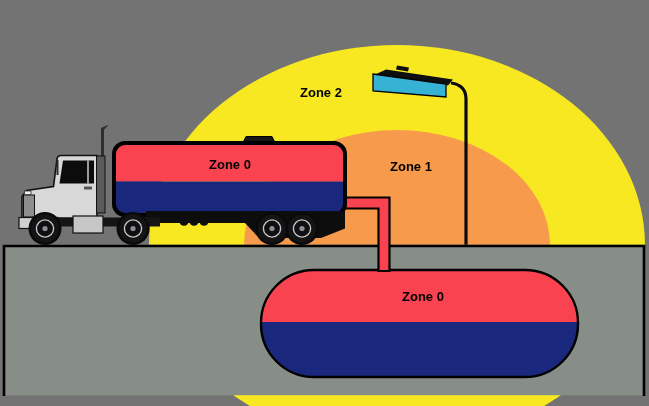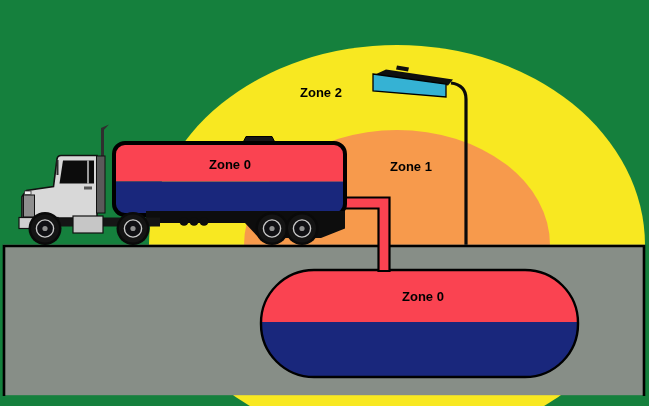--- a/index.html
+++ b/index.html
@@ -1,16 +1,16 @@
 <!DOCTYPE html>
 <html><head>
 <meta charset="utf-8">
 <style>
   html,body{margin:0;padding:0;background:#ffffff;}
-  .canvas{position:relative;width:649px;height:406px;background:#15803d;overflow:hidden;
+  .canvas{position:relative;width:649px;height:406px;background:#737373;overflow:hidden;
           font-family:"Liberation Sans", sans-serif;}
   svg{display:block;}
   .lbl{font-family:"Liberation Sans", sans-serif;font-weight:bold;font-size:13px;fill:#000000;}
 </style>
 </head>
 <body>
 
 <div class="canvas">
 <svg width="649" height="406" viewBox="0 0 649 406">
 

